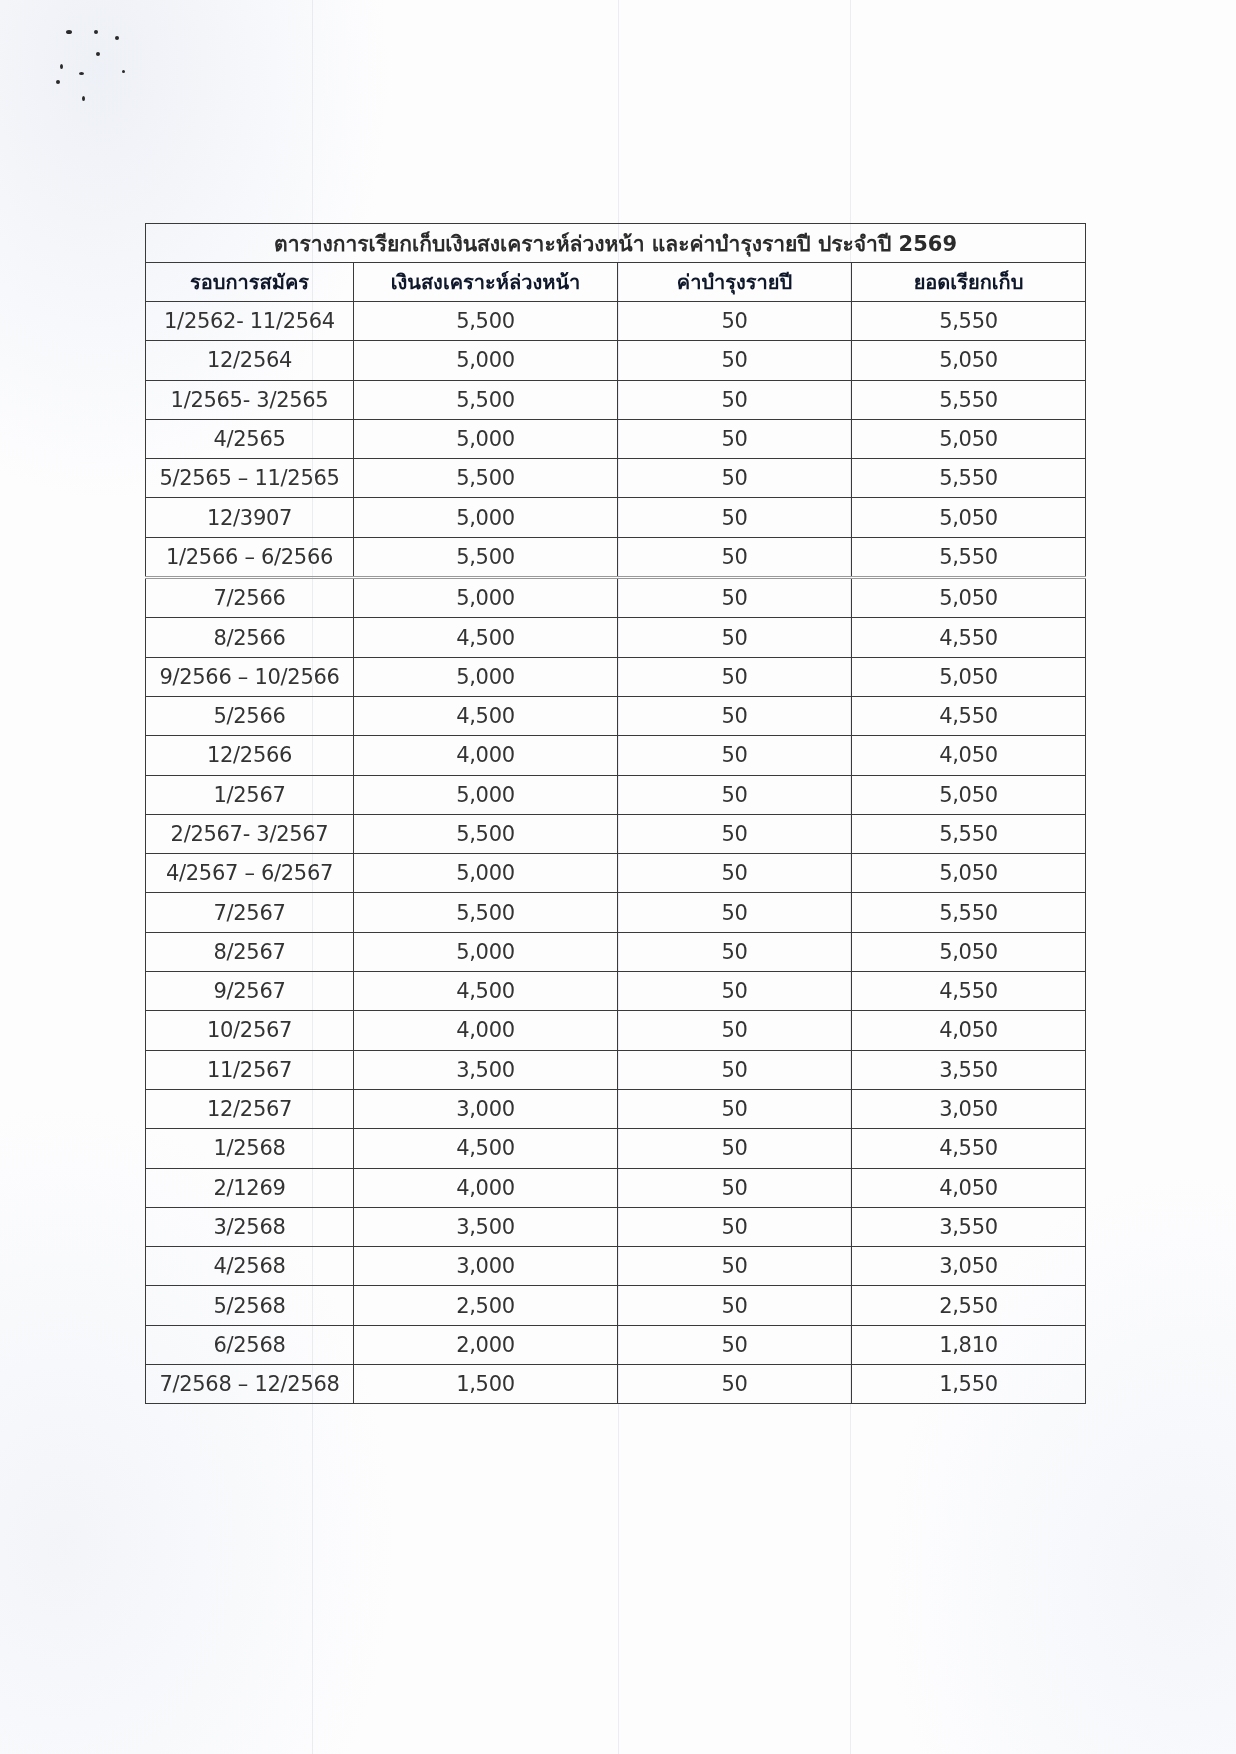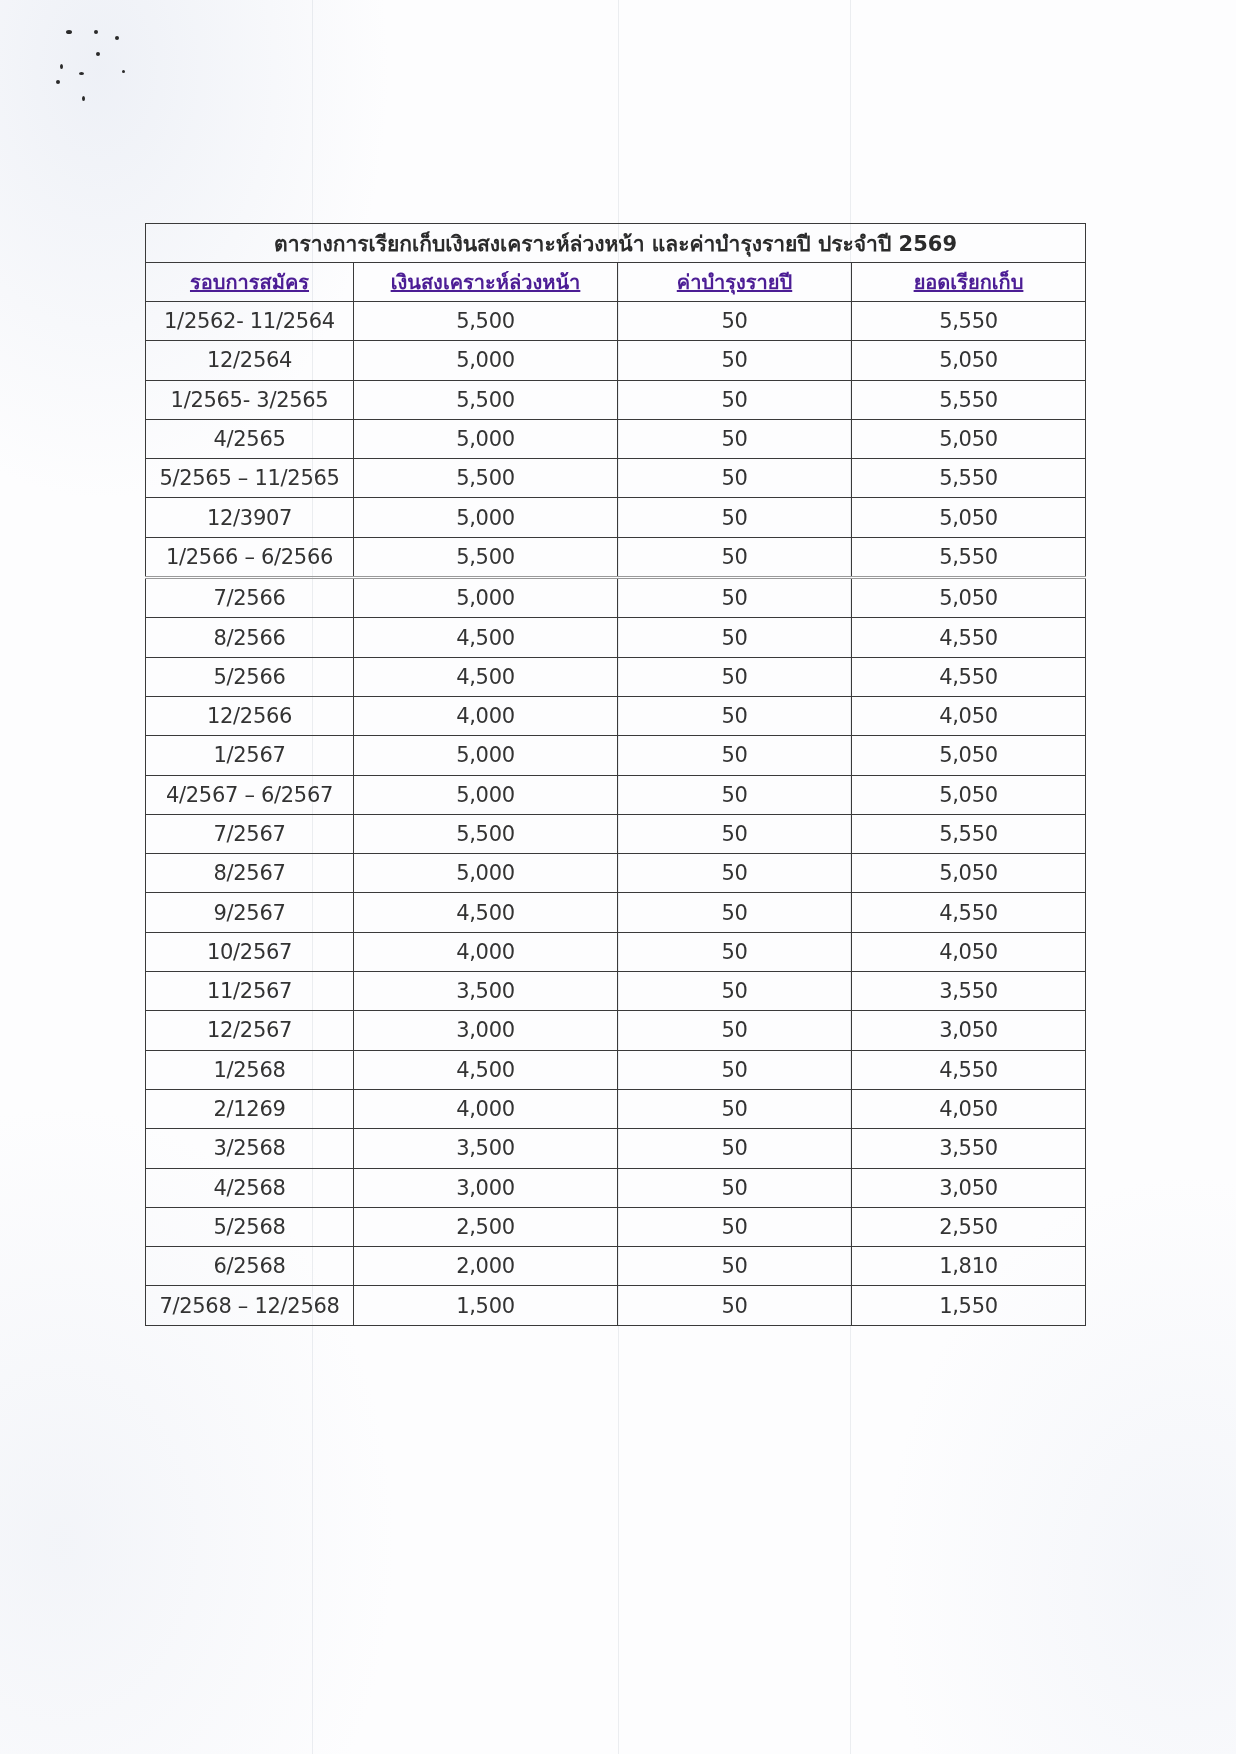--- a/index.html
+++ b/index.html
@@ -61,22 +61,21 @@
     .title-cell {
       height: 38px;
       font-weight: bold;
       font-size: 21px;
       color: #2b2b2b;
     }
     .header-cell {
       height: 38px;
       font-weight: bold;
       font-size: 20px;
-      color: #4c1d95;
-      text-decoration: underline;
+      color: #0f172a;
     }
     .data-cell {
       height: 38.3px;
       font-size: 21px;
       color: #333333;
       letter-spacing: -0.3px;
     }
     tr.double-line td {
       border-bottom: 3px double #9a9a9a;
     }
@@ -172,38 +171,50 @@
         <td class="data-cell">50</td>
         <td class="data-cell">5,050</td>
       </tr>
       <tr>
         <td class="data-cell">8/2566</td>
         <td class="data-cell">4,500</td>
         <td class="data-cell">50</td>
         <td class="data-cell">4,550</td>
       </tr>
       <tr>
+        <td class="data-cell">9/2566 – 10/2566</td>
+        <td class="data-cell">5,000</td>
+        <td class="data-cell">50</td>
+        <td class="data-cell">5,050</td>
+      </tr>
+      <tr>
         <td class="data-cell">5/2566</td>
         <td class="data-cell">4,500</td>
         <td class="data-cell">50</td>
         <td class="data-cell">4,550</td>
       </tr>
       <tr>
         <td class="data-cell">12/2566</td>
         <td class="data-cell">4,000</td>
         <td class="data-cell">50</td>
         <td class="data-cell">4,050</td>
       </tr>
       <tr>
         <td class="data-cell">1/2567</td>
         <td class="data-cell">5,000</td>
         <td class="data-cell">50</td>
         <td class="data-cell">5,050</td>
       </tr>
       <tr>
+        <td class="data-cell">2/2567- 3/2567</td>
+        <td class="data-cell">5,500</td>
+        <td class="data-cell">50</td>
+        <td class="data-cell">5,550</td>
+      </tr>
+      <tr>
         <td class="data-cell">4/2567 – 6/2567</td>
         <td class="data-cell">5,000</td>
         <td class="data-cell">50</td>
         <td class="data-cell">5,050</td>
       </tr>
       <tr>
         <td class="data-cell">7/2567</td>
         <td class="data-cell">5,500</td>
         <td class="data-cell">50</td>
         <td class="data-cell">5,550</td>

